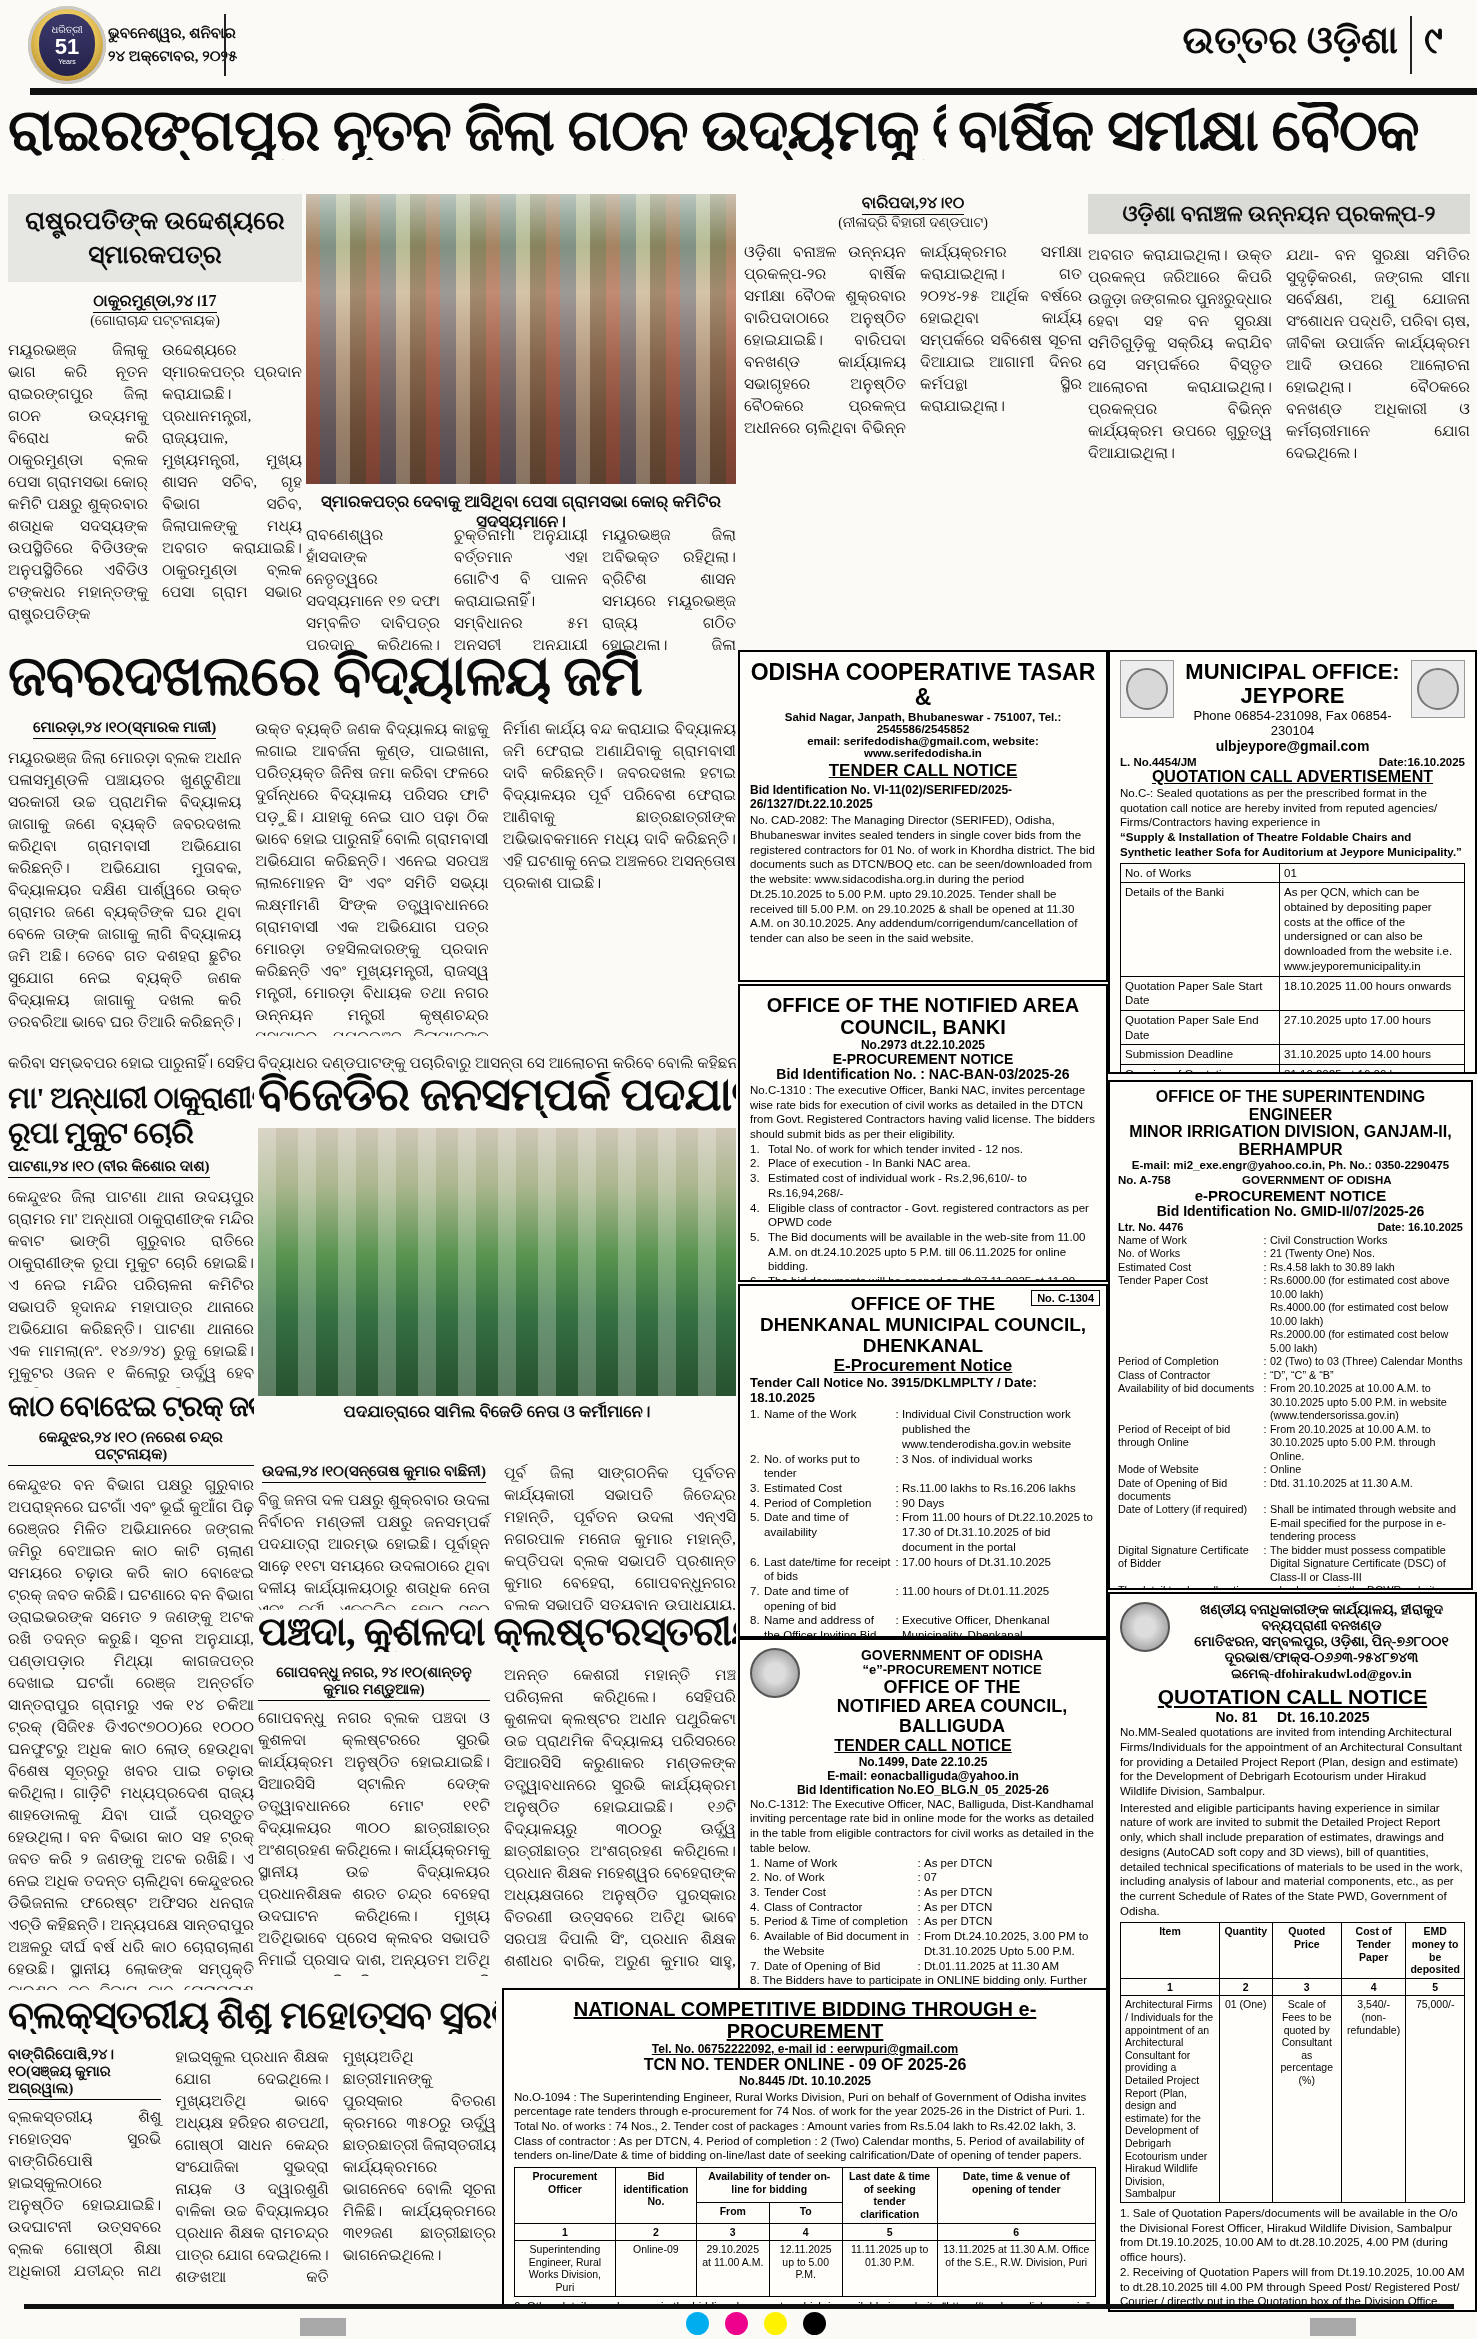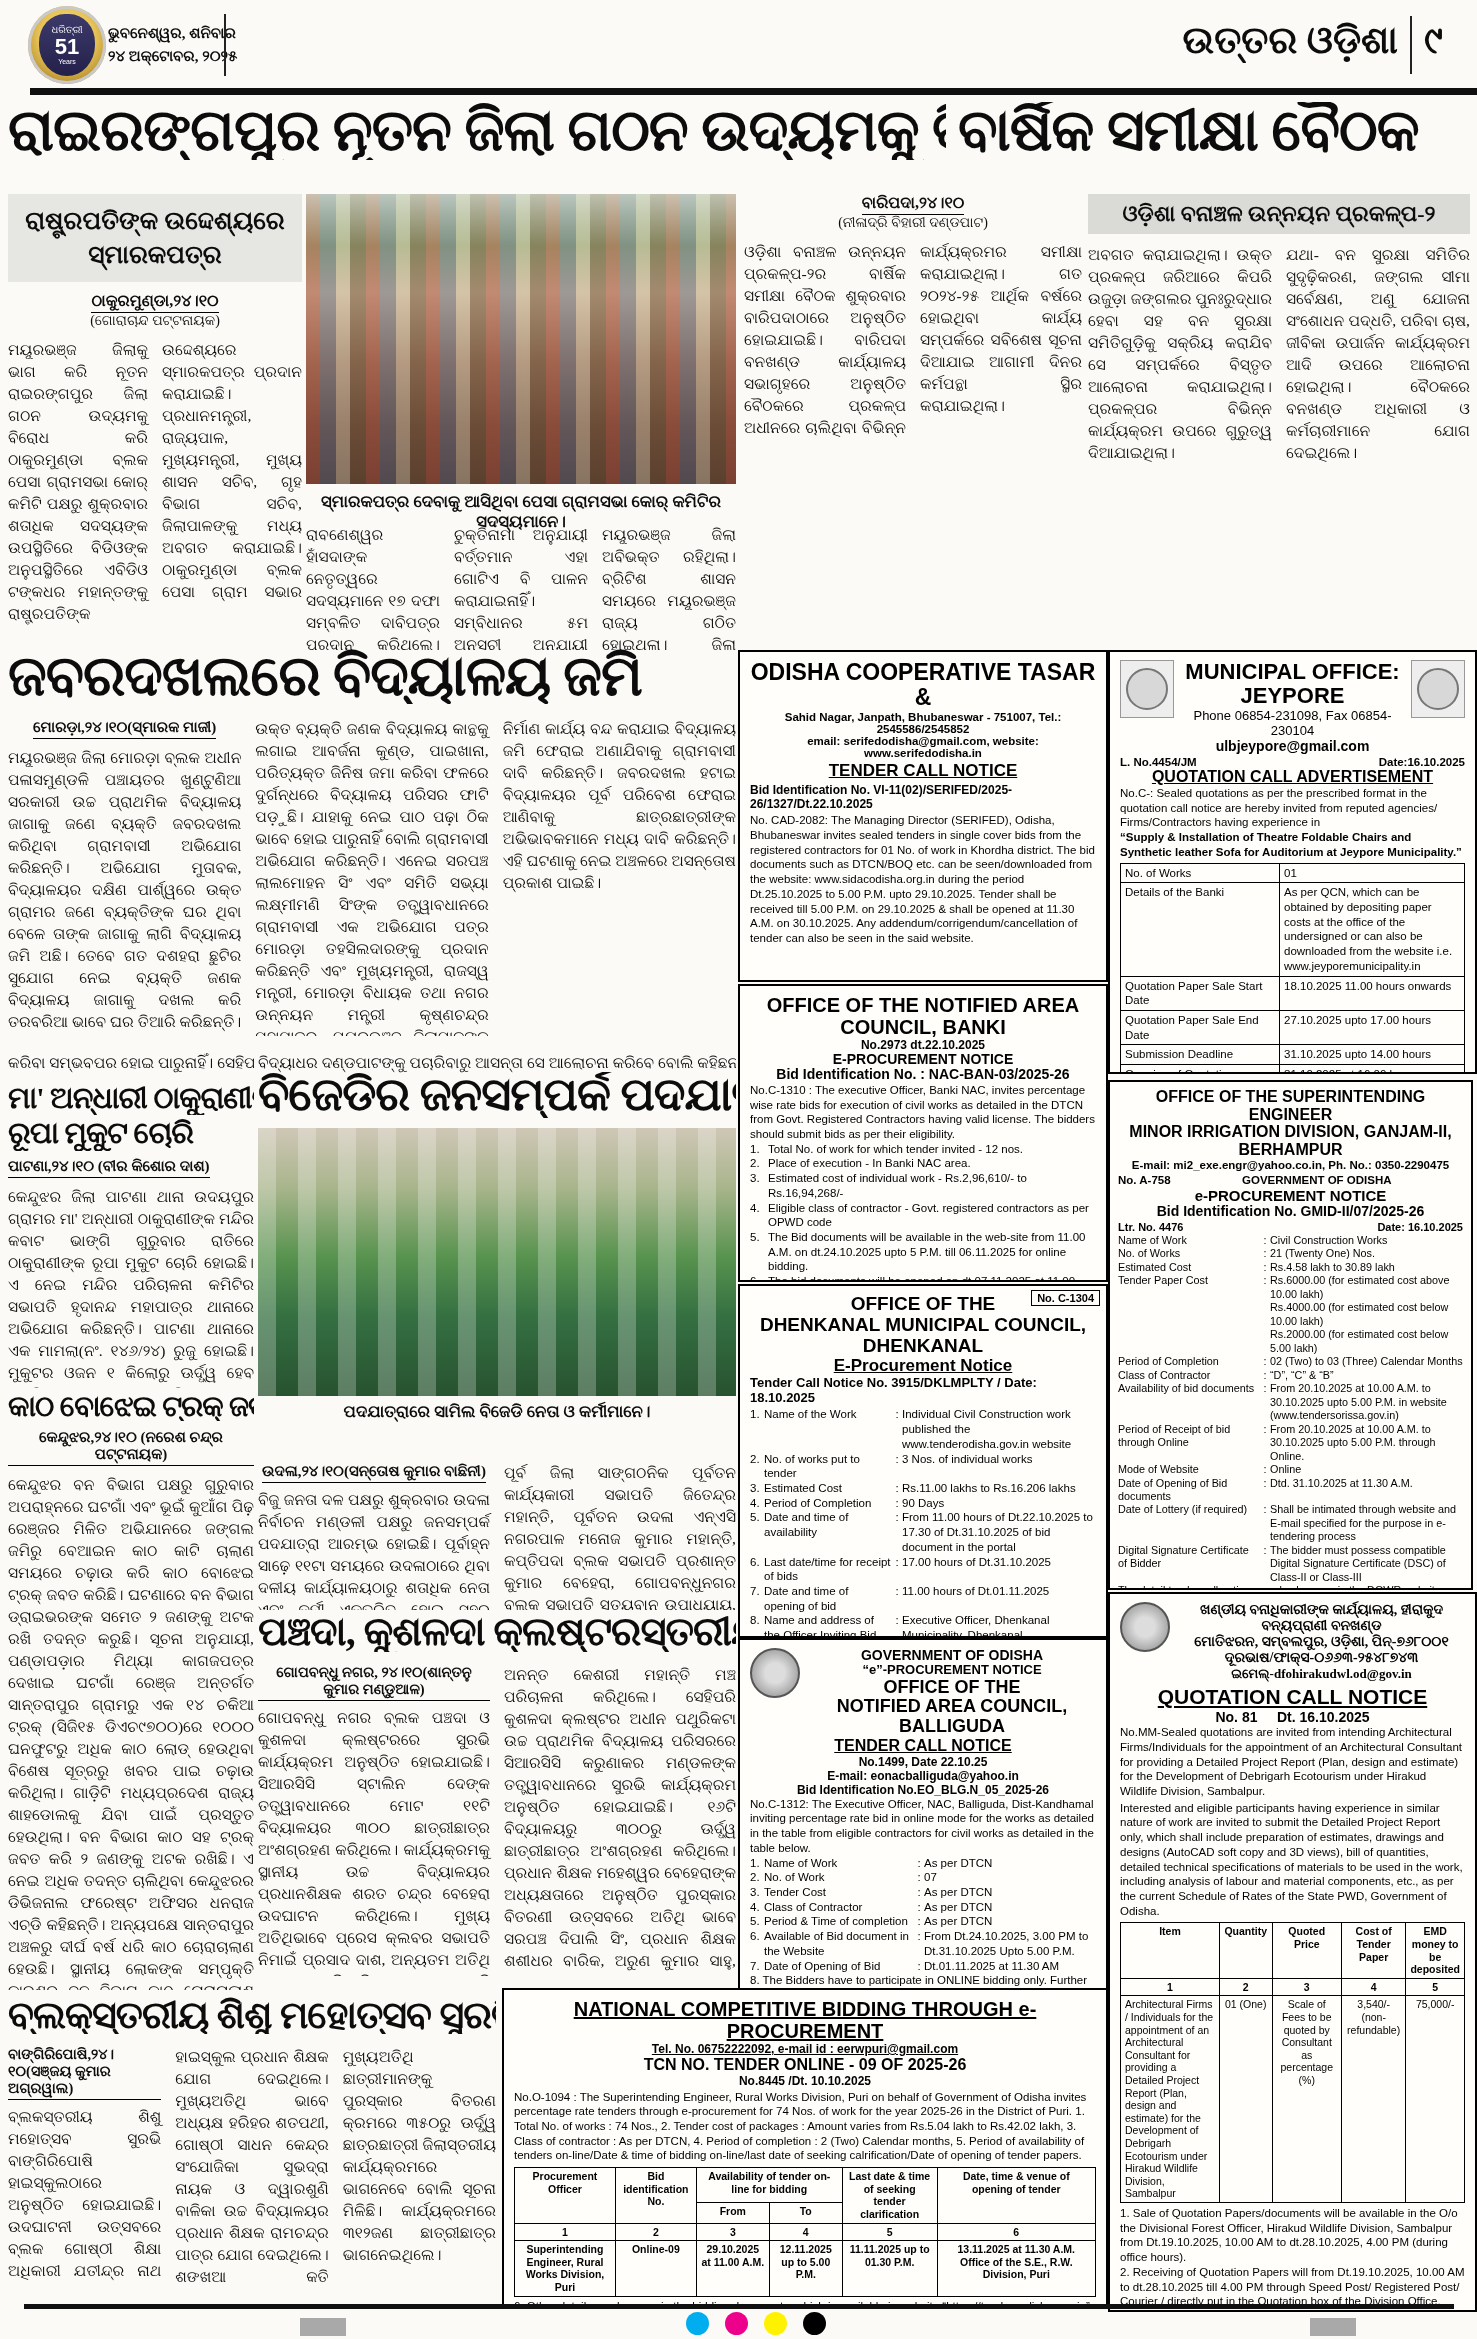--- a/index.html
+++ b/index.html
@@ -88,21 +88,21 @@
 
   <div class="abs h1 nowrap" style="left:8px;top:102px;width:938px;font-size:58px;">ରାଇରଙ୍ଗପୁର ନୂତନ ଜିଲା ଗଠନ ଉଦ୍ୟମକୁ ବିରୋଧ</div>
   <div class="abs h1 nowrap" style="left:958px;top:102px;width:512px;font-size:58px;">ବାର୍ଷିକ ସମୀକ୍ଷା ବୈଠକ</div>
 
   <div class="abs" style="left:8px;top:194px;width:294px;height:458px;overflow:hidden;">
     <div class="graybox ctr" style="padding:10px 6px;font-weight:bold;font-size:25px;line-height:1.35;">
       <div>ରାଷ୍ଟ୍ରପତିଙ୍କ ଉଦ୍ଦେଶ୍ୟରେ</div>
       <div>ସ୍ମାରକପତ୍ର</div>
     </div>
     <div class="ctr" style="margin-top:10px;">
-      <span class="dateline dl-u">ଠାକୁରମୁଣ୍ଡା,୨୪।୧୦</span>
+      <span class="dateline dl-u">ଠାକୁରମୁଣ୍ଡା,୨୪।17</span>
       <div class="byline">(ଗୋରାଚାନ୍ଦ ପଟ୍ଟନାୟକ)</div>
     </div>
     <div class="cols2 body-o just" style="margin-top:10px;height:300px;overflow:hidden;">ମୟୂରଭଞ୍ଜ ଜିଲାକୁ ଭାଗ କରି ନୂତନ ରାଇରଙ୍ଗପୁର ଜିଲା ଗଠନ ଉଦ୍ୟମକୁ ବିରୋଧ କରି ଠାକୁରମୁଣ୍ଡା ବ୍ଲକ ପେସା ଗ୍ରାମସଭା କୋର୍ କମିଟି ପକ୍ଷରୁ ଶୁକ୍ରବାର ଶତାଧିକ ସଦସ୍ୟଙ୍କ ଉପସ୍ଥିତିରେ ବିଡିଓଙ୍କ ଅନୁପସ୍ଥିତିରେ ଏବିଡିଓ ଟଙ୍କଧର ମହାନ୍ତଙ୍କୁ ରାଷ୍ଟ୍ରପତିଙ୍କ ଉଦ୍ଦେଶ୍ୟରେ ସ୍ମାରକପତ୍ର ପ୍ରଦାନ କରାଯାଇଛି। ପ୍ରଧାନମନ୍ତ୍ରୀ, ରାଜ୍ୟପାଳ, ମୁଖ୍ୟମନ୍ତ୍ରୀ, ମୁଖ୍ୟ ଶାସନ ସଚିବ, ଗୃହ ବିଭାଗ ସଚିବ, ଜିଲାପାଳଙ୍କୁ ମଧ୍ୟ ଅବଗତ କରାଯାଇଛି। ଠାକୁରମୁଣ୍ଡା ବ୍ଲକ ପେସା ଗ୍ରାମ ସଭାର ସଭାପତି ବୁଦେନ ମୁର୍ମୁ, ସମ୍ପାଦକ</div>
   </div>
 
   <div class="abs photo1" style="left:306px;top:194px;width:430px;height:290px;"></div>
   <div class="abs caption ctr" style="left:306px;top:492px;width:430px;">ସ୍ମାରକପତ୍ର ଦେବାକୁ ଆସିଥିବା ପେସା ଗ୍ରାମସଭା କୋର୍ କମିଟିର ସଦସ୍ୟମାନେ।</div>
 
   <div class="abs colflex" style="left:306px;top:524px;width:430px;height:126px;overflow:hidden;">
     <div class="body-o just">ରାବଣେଶ୍ୱର ହାଁସଦାଙ୍କ ନେତୃତ୍ୱରେ ସଦସ୍ୟମାନେ ୧୭ ଦଫା ସମ୍ବଳିତ ଦାବିପତ୍ର ପ୍ରଦାନ କରିଥିଲେ। ସ୍ୱତନ୍ତ୍ର ରାଜ୍ୟ ମୟୂରଭଞ୍ଜ ଓଡ଼ିଶା ରାଜ୍ୟରେ ୧୯୪୯ରେ ମିଶ୍ରଣ ହୋଇଥିଲା। ମିଶ୍ରଣ ସମୟରେ ସହମତି ଅନୁଯାୟୀ ମୟୂରଭଞ୍ଜ ଜିଲା ଅନୁସୂଚିତ ଅଞ୍ଚଳ ପାଇଁ ସ୍ୱତନ୍ତ୍ର ବ୍ୟବସ୍ଥା କରାଯାଇଥିଲା। ମୟୂରଭଞ୍ଜ ମିଶ୍ରଣର</div>
@@ -578,21 +578,21 @@
         <th style="width:64px;">To</th>
       </tr>
       <tr style="font-weight:bold;">
         <td>1</td>
             <td>2</td>
             <td>3</td>
             <td>4</td>
             <td>5</td>
             <td>6</td>
       </tr>
-      <tr style="font-weight:bold;">
+      <tr style="font-weight:normal;">
         <td>Superintending Engineer, Rural Works Division, Puri</td>
             <td>Online-09</td>
             <td>29.10.2025 at 11.00 A.M.</td>
             <td>12.11.2025 up to 5.00 P.M.</td>
             <td>11.11.2025 up to 01.30 P.M.</td>
             <td>13.11.2025 at 11.30 A.M. Office of the S.E., R.W. Division, Puri</td>
       </tr>
     </tbody>
       </table>
     <div class="nsm" style="margin-top:2px;">6. Other details can be seen in the bidding documents, which is available in website “https://tendersodisha.gov.in”.</div>

